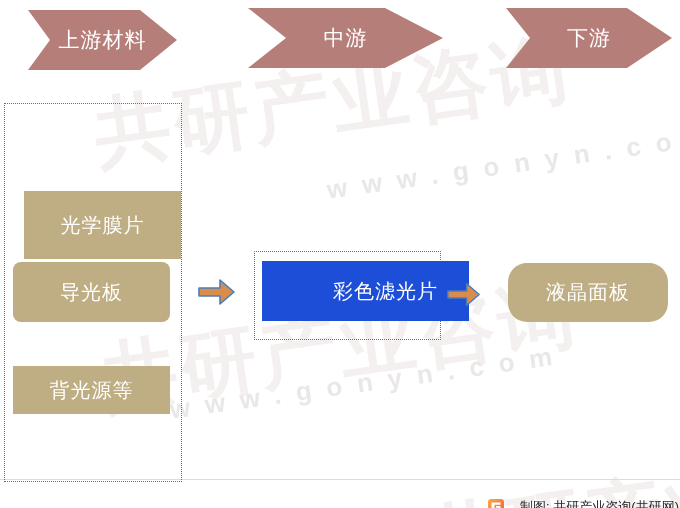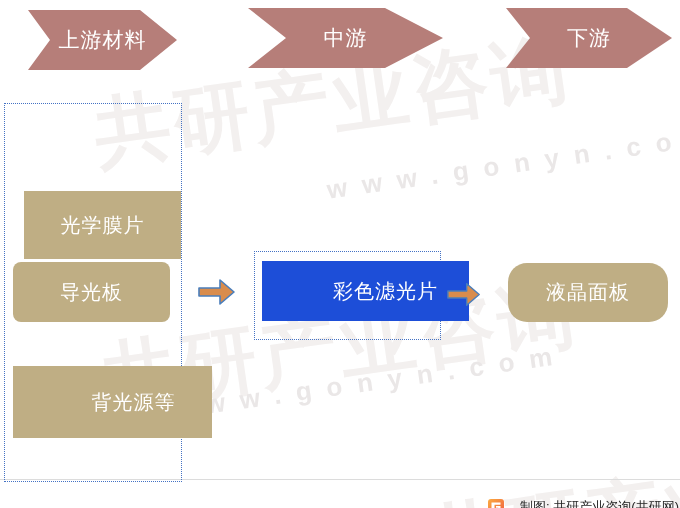--- a/index.html
+++ b/index.html
@@ -68,21 +68,21 @@
     <svg viewBox="0 0 166 60" preserveAspectRatio="none">
       <polygon points="0,0 121,0 166,30 121,60 0,60 24,30" fill="#B67E79"></polygon>
     </svg>
     <span class="stage-label">下游</span>
   </div>
 
   <div class="dashed-box" style="left:4px;top:103px;width:176px;height:377px;"></div>
 
   <div class="node node-tan" style="left:24px;top:163px;width:157px;height:68px;margin-top:28px;">光学膜片</div>
   <div class="node node-tan" style="left:13px;top:262px;width:157px;height:60px;border-radius:8px;">导光板</div>
-  <div class="node node-tan" style="left:13px;top:366px;width:157px;height:72px;padding-left:42px;">背光源等</div>
+  <div class="node node-tan" style="left:13px;top:366px;width:157px;height:48px;">背光源等</div>
 
   <svg class="flow-arrow" style="left:198px;top:276px;" width="38" height="32" viewBox="0 0 38 32">
     <polygon points="1,12 22,12 22,4 36,16 22,28 22,20 1,20" fill="#D98C4C" stroke="#4A7EBB" stroke-width="1.6" stroke-linejoin="round"></polygon>
   </svg>
 
   <div class="dashed-box" style="left:254px;top:251px;width:185px;height:87px;"></div>
   <div class="node node-orange" style="left:262px;top:261px;width:167px;height:60px;">彩色滤光片</div>
 
   <svg class="flow-arrow" style="left:447px;top:280px;" width="34" height="29" viewBox="0 0 38 32">
     <polygon points="1,12 22,12 22,4 36,16 22,28 22,20 1,20" fill="#D98C4C" stroke="#4A7EBB" stroke-width="1.6" stroke-linejoin="round"></polygon>

